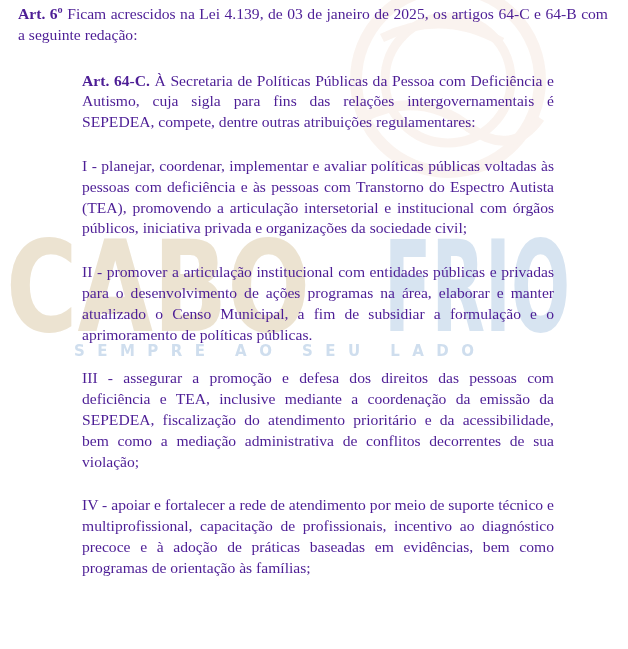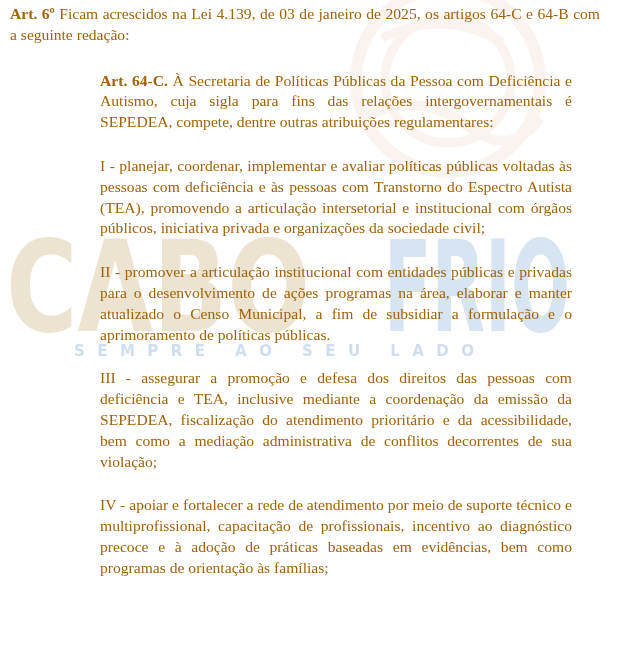--- a/index.html
+++ b/index.html
@@ -28,38 +28,38 @@
     font-size: 126px;
   }
   .wm-tagline {
     font-family: "DejaVu Sans", sans-serif;
     font-weight: bold;
     font-size: 15px;
   }
   
   .content {
     position: absolute;
-    left: 10px;
+    left: 18px;
     top: 4px;
     width: 600px;
     z-index: 1;
-    color: #a16207;
+    color: #4c1d95;
     font-size: 15.6px;
     line-height: 20.8px;
   }
   .content p {
     margin: 0 0 23px 0;
     text-align: justify;
   }
   .content p.intro {
     width: 590px;
     margin-bottom: 25px;
   }
   .indent {
-    margin-left: 90px;
+    margin-left: 64px;
     width: 472px;
   }
   .content strong {
     font-weight: bold;
   }
 </style>
 </head>
 <body>
 
 <div class="page">

